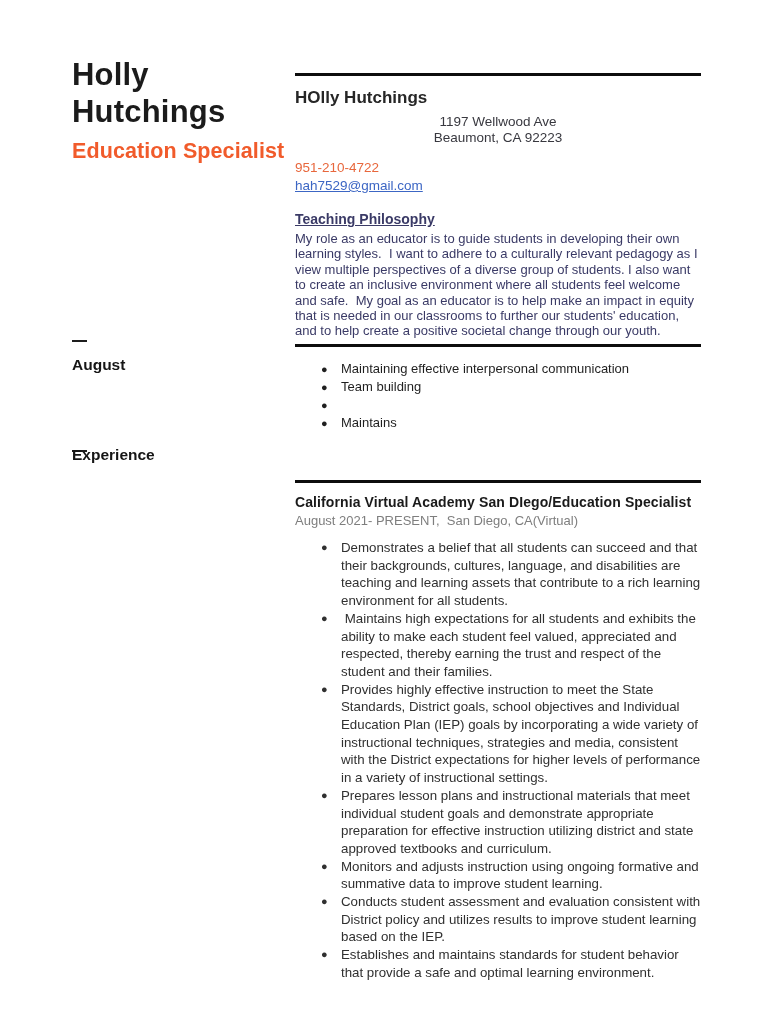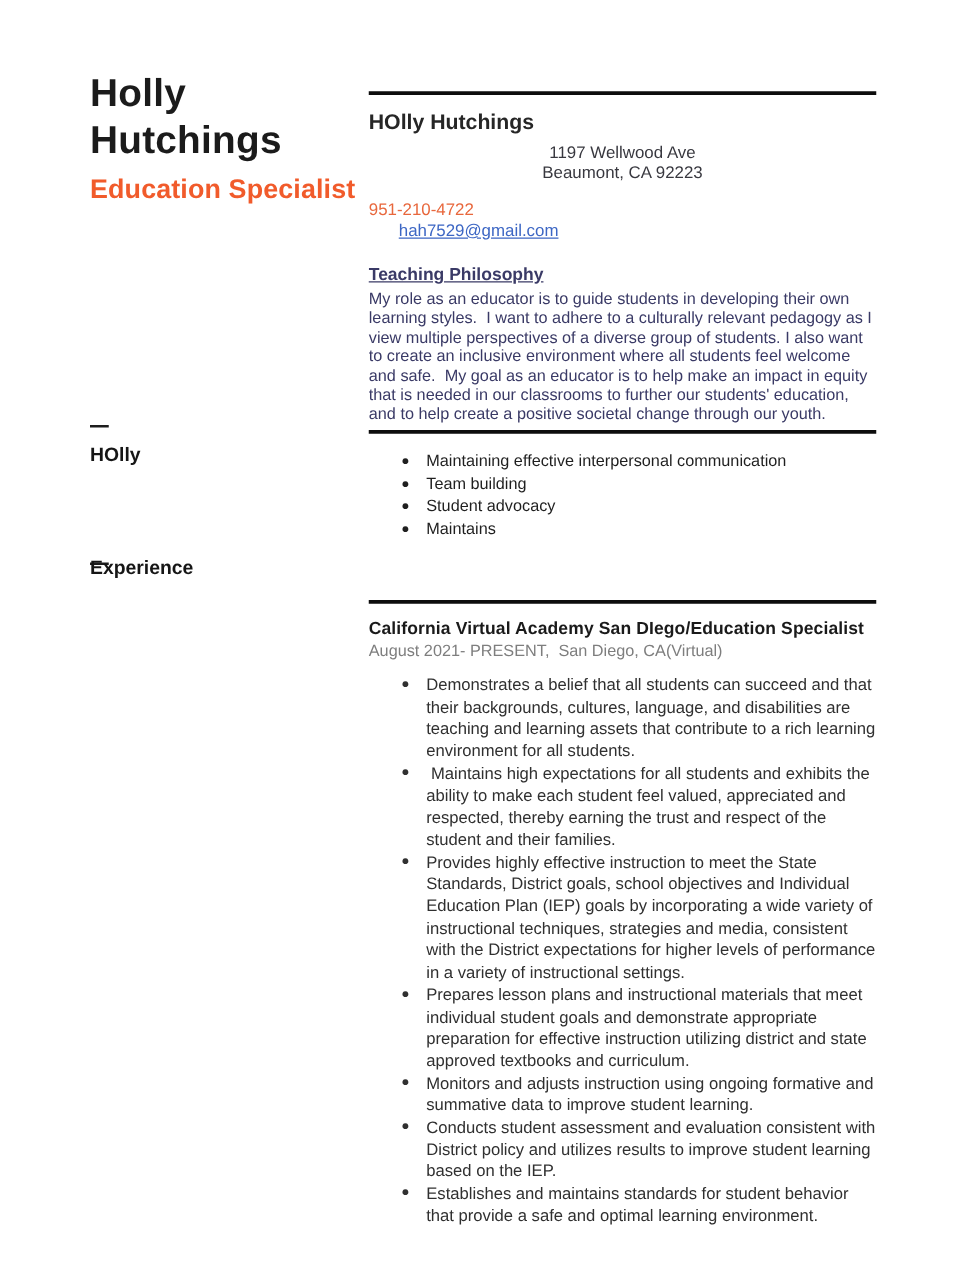--- a/index.html
+++ b/index.html
@@ -27,21 +27,21 @@
   .rule { height:3px; background:#0d0d0d; width:100%; }
 
   
   .contact-block { top:73px; }
   .contact-inner { padding-top:12px; }
   .contact-name { font-size:17px; font-weight:bold; color:#262626; margin-bottom:6px; }
   .addr { font-size:13.5px; line-height:16px; color:#38383f;text-align:center; }
   .phone { margin-top:14px; font-size:13.5px; line-height:16px; color:#E8673C; }
   .email {
     font-size:13.5px; line-height:16px; color:#3C66C4;
-    text-decoration:underline; display:inline-block; cursor:pointer;margin-left:24px;
+    text-decoration:underline; display:inline-block; cursor:pointer;
   }
   .phil-heading {
     margin-top:17px; font-size:14px; font-weight:bold; color:#3A3A66;
     text-decoration:underline; margin-bottom:4px;
   }
   .phil-body {
     font-size:13px; line-height:15.4px; color:#3A3A66; white-space:pre-wrap;
   }
 
   
@@ -91,37 +91,36 @@
     <div class="phone">951-210-4722</div>
     <div>
       <span class="email">hah7529@gmail.com</span>
     </div>
     <div class="phil-heading">Teaching Philosophy</div>
     <div class="phil-body">My role as an educator is to guide students in developing their own learning styles.  I want to adhere to a culturally relevant pedagogy as I view multiple perspectives of a diverse group of students. I also want to create an inclusive environment where all students feel welcome and safe.  My goal as an educator is to help make an impact in equity that is needed in our classrooms to further our students' education, and to help create a positive societal change through our youth.</div>
   </div>
 </div>
 
 <div class="abs dash" style="top:340px;"></div>
-<div class="abs section-label" style="top:356px;">HOlly</div>
+<div class="abs section-label" style="top:356px;">August</div>
 
 <div class="abs rightcol skills-block">
   <div class="rule"></div>
   <div class="skills-inner">
     <ul class="plain skills-list">
       <li class="row">
         <span class="dot">●</span>
         <span class="li-text">Maintaining effective interpersonal communication</span>
       </li>
       <li class="row">
         <span class="dot">●</span>
         <span class="li-text">Team building</span>
       </li>
       <li class="row">
         <span class="dot">●</span>
-        <span class="li-text">Student advocacy</span>
       </li>
       <li class="row">
         <span class="dot">●</span>
         <span class="li-text">Maintains</span>
       </li>
     </ul>
   </div>
 </div>
 
 <div class="abs dash" style="top:450px;"></div>

